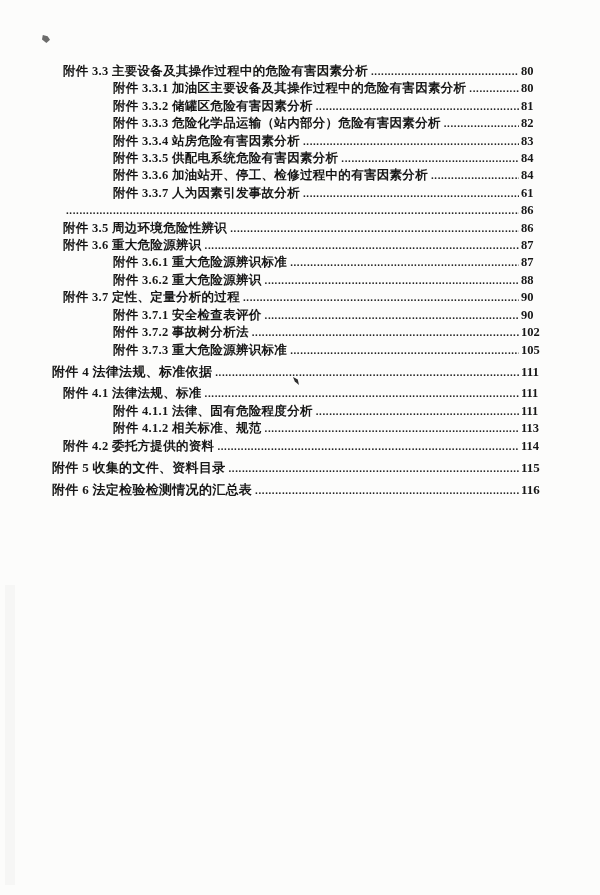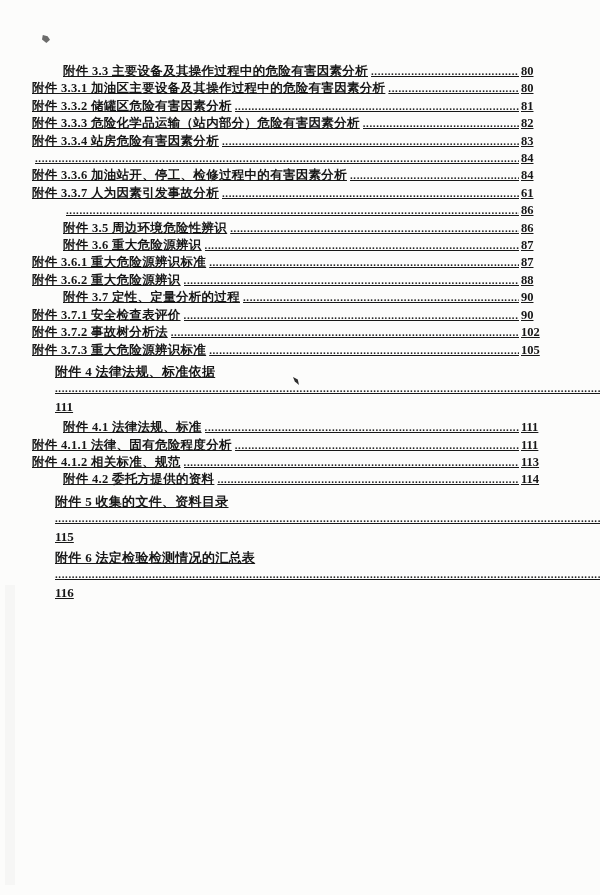--- a/index.html
+++ b/index.html
@@ -11,32 +11,32 @@
   .page {
     position:relative;
     width:600px; height:895px;
     background:#fcfcfb;
     overflow:hidden;
     color:#171717;
     font-weight:bold;
   }
   .toc {
     position:absolute;
-    top:63px; left:0; right:0;text-decoration:underline;
+    top:63px; left:0; right:0;
   }
   .row {
     display:flex;
     align-items:baseline;
     line-height:17.4px;
     padding-right:57px;
     font-size:12.5px;
   }
-  .row.l1 { padding-left:52px; margin-top:4px; margin-bottom:4px; font-size:13px;flex-direction:column; }
+  .row.l1 { padding-left:52px; margin-top:4px; margin-bottom:4px; font-size:13px; }
   .row.l2 { padding-left:63px; }
-  .row.l3 { padding-left:32px; }
+  .row.l3 { padding-left:113px; }
   .label {
     white-space:nowrap;
     letter-spacing:0.3px;
   }
   .dots {
     flex:1;
     overflow:hidden;
     white-space:nowrap;
     font-size:11px;
     letter-spacing:0.6px;
@@ -99,20 +99,21 @@
     <span class="pagenum">82</span>
   </div>
 
   <div class="row l3">
     <span class="label">附件 3.3.4 站房危险有害因素分析</span>
     <span class="dots">............................................................................................................................................................................................................................................................................................................</span>
     <span class="pagenum">83</span>
   </div>
 
   <div class="row l3">
+    <span class="label">附件 3.3.5 供配电系统危险有害因素分析</span>
     <span class="dots">............................................................................................................................................................................................................................................................................................................</span>
     <span class="pagenum">84</span>
   </div>
 
   <div class="row l3">
     <span class="label">附件 3.3.6 加油站开、停工、检修过程中的有害因素分析</span>
     <span class="dots">............................................................................................................................................................................................................................................................................................................</span>
     <span class="pagenum">84</span>
   </div>
 

